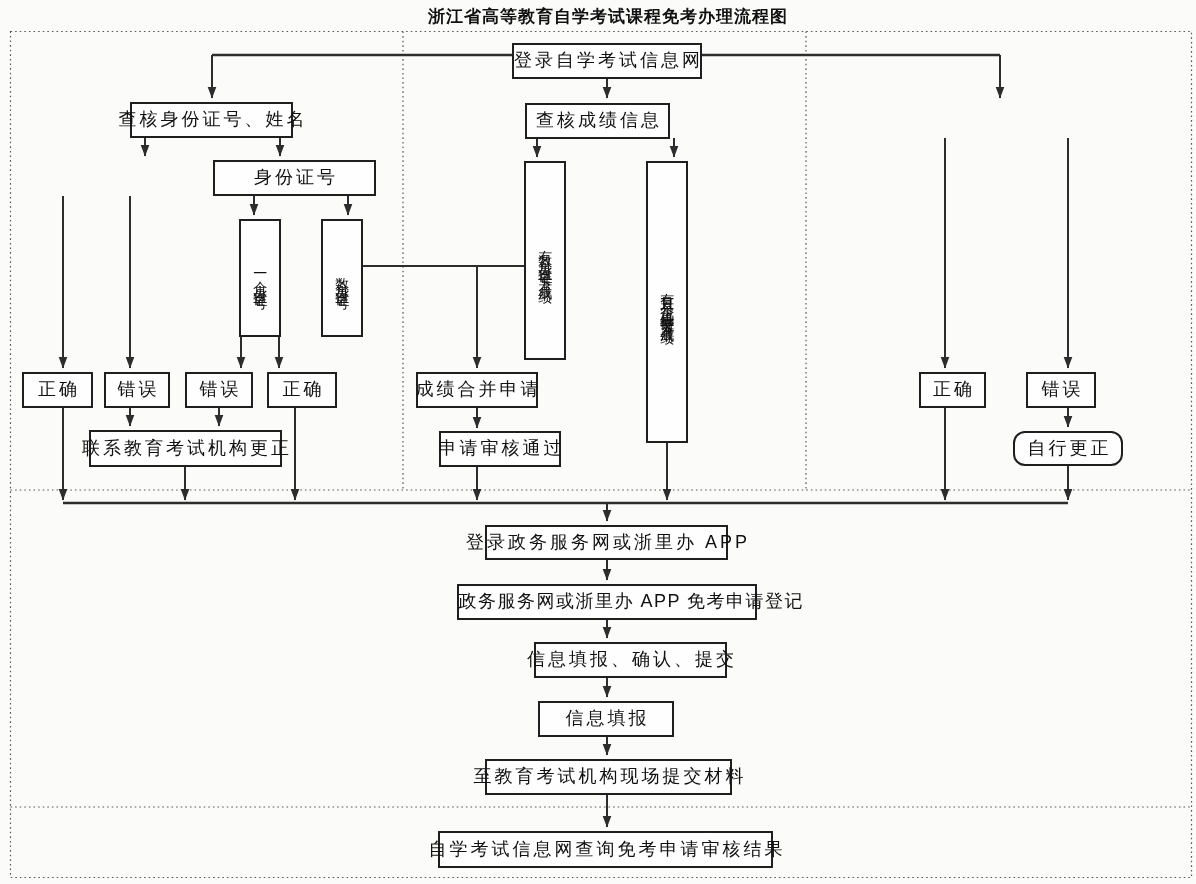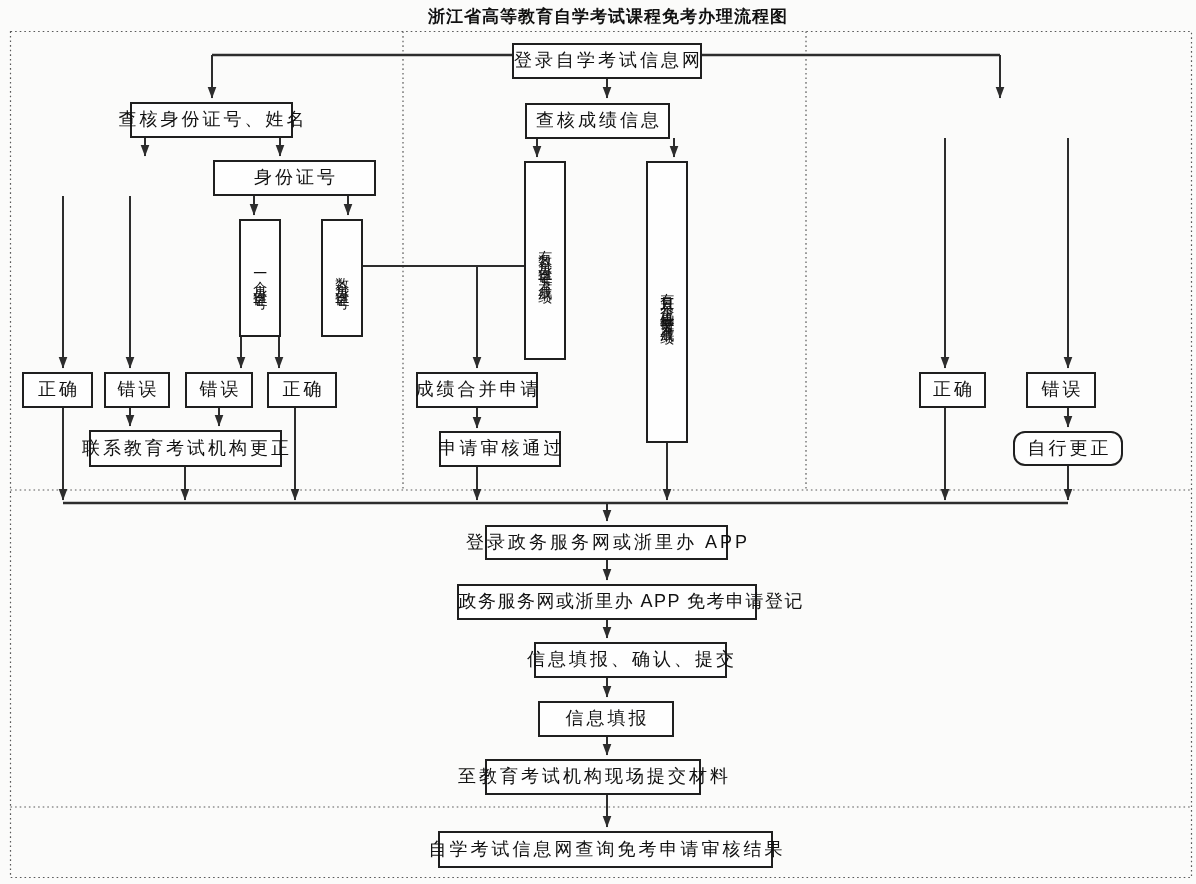--- a/index.html
+++ b/index.html
@@ -116,17 +116,17 @@
   <div class="node" style="left:439px;top:431px;width:122px;height:36px;">申请审核通过</div>
 
   <div class="node" style="left:919px;top:372px;width:67px;height:36px;">正确</div>
   <div class="node" style="left:1026px;top:372px;width:70px;height:36px;">错误</div>
   <div class="node" style="left:1013px;top:431px;width:110px;height:35px;border-radius:12px;">自行更正</div>
 
   <div class="node" style="left:485px;top:525px;width:243px;height:35px;">登录政务服务网或浙里办 APP</div>
   <div class="node wide" style="left:457px;top:584px;width:300px;height:36px;">政务服务网或浙里办 APP 免考申请登记</div>
   <div class="node" style="left:510px;top:642px;width:193px;height:36px;margin-left:24px;">信息填报、确认、提交</div>
   <div class="node" style="left:538px;top:701px;width:136px;height:36px;">信息填报</div>
-  <div class="node" style="left:485px;top:759px;width:216px;height:36px;">至教育考试机构现场提交材料</div>
+  <div class="node" style="left:485px;top:759px;width:247px;height:36px;">至教育考试机构现场提交材料</div>
 
   <div class="node" style="left:438px;top:831px;width:335px;height:37px;">自学考试信息网查询免考申请审核结果</div>
 
 </div>
 
 </body></html>

